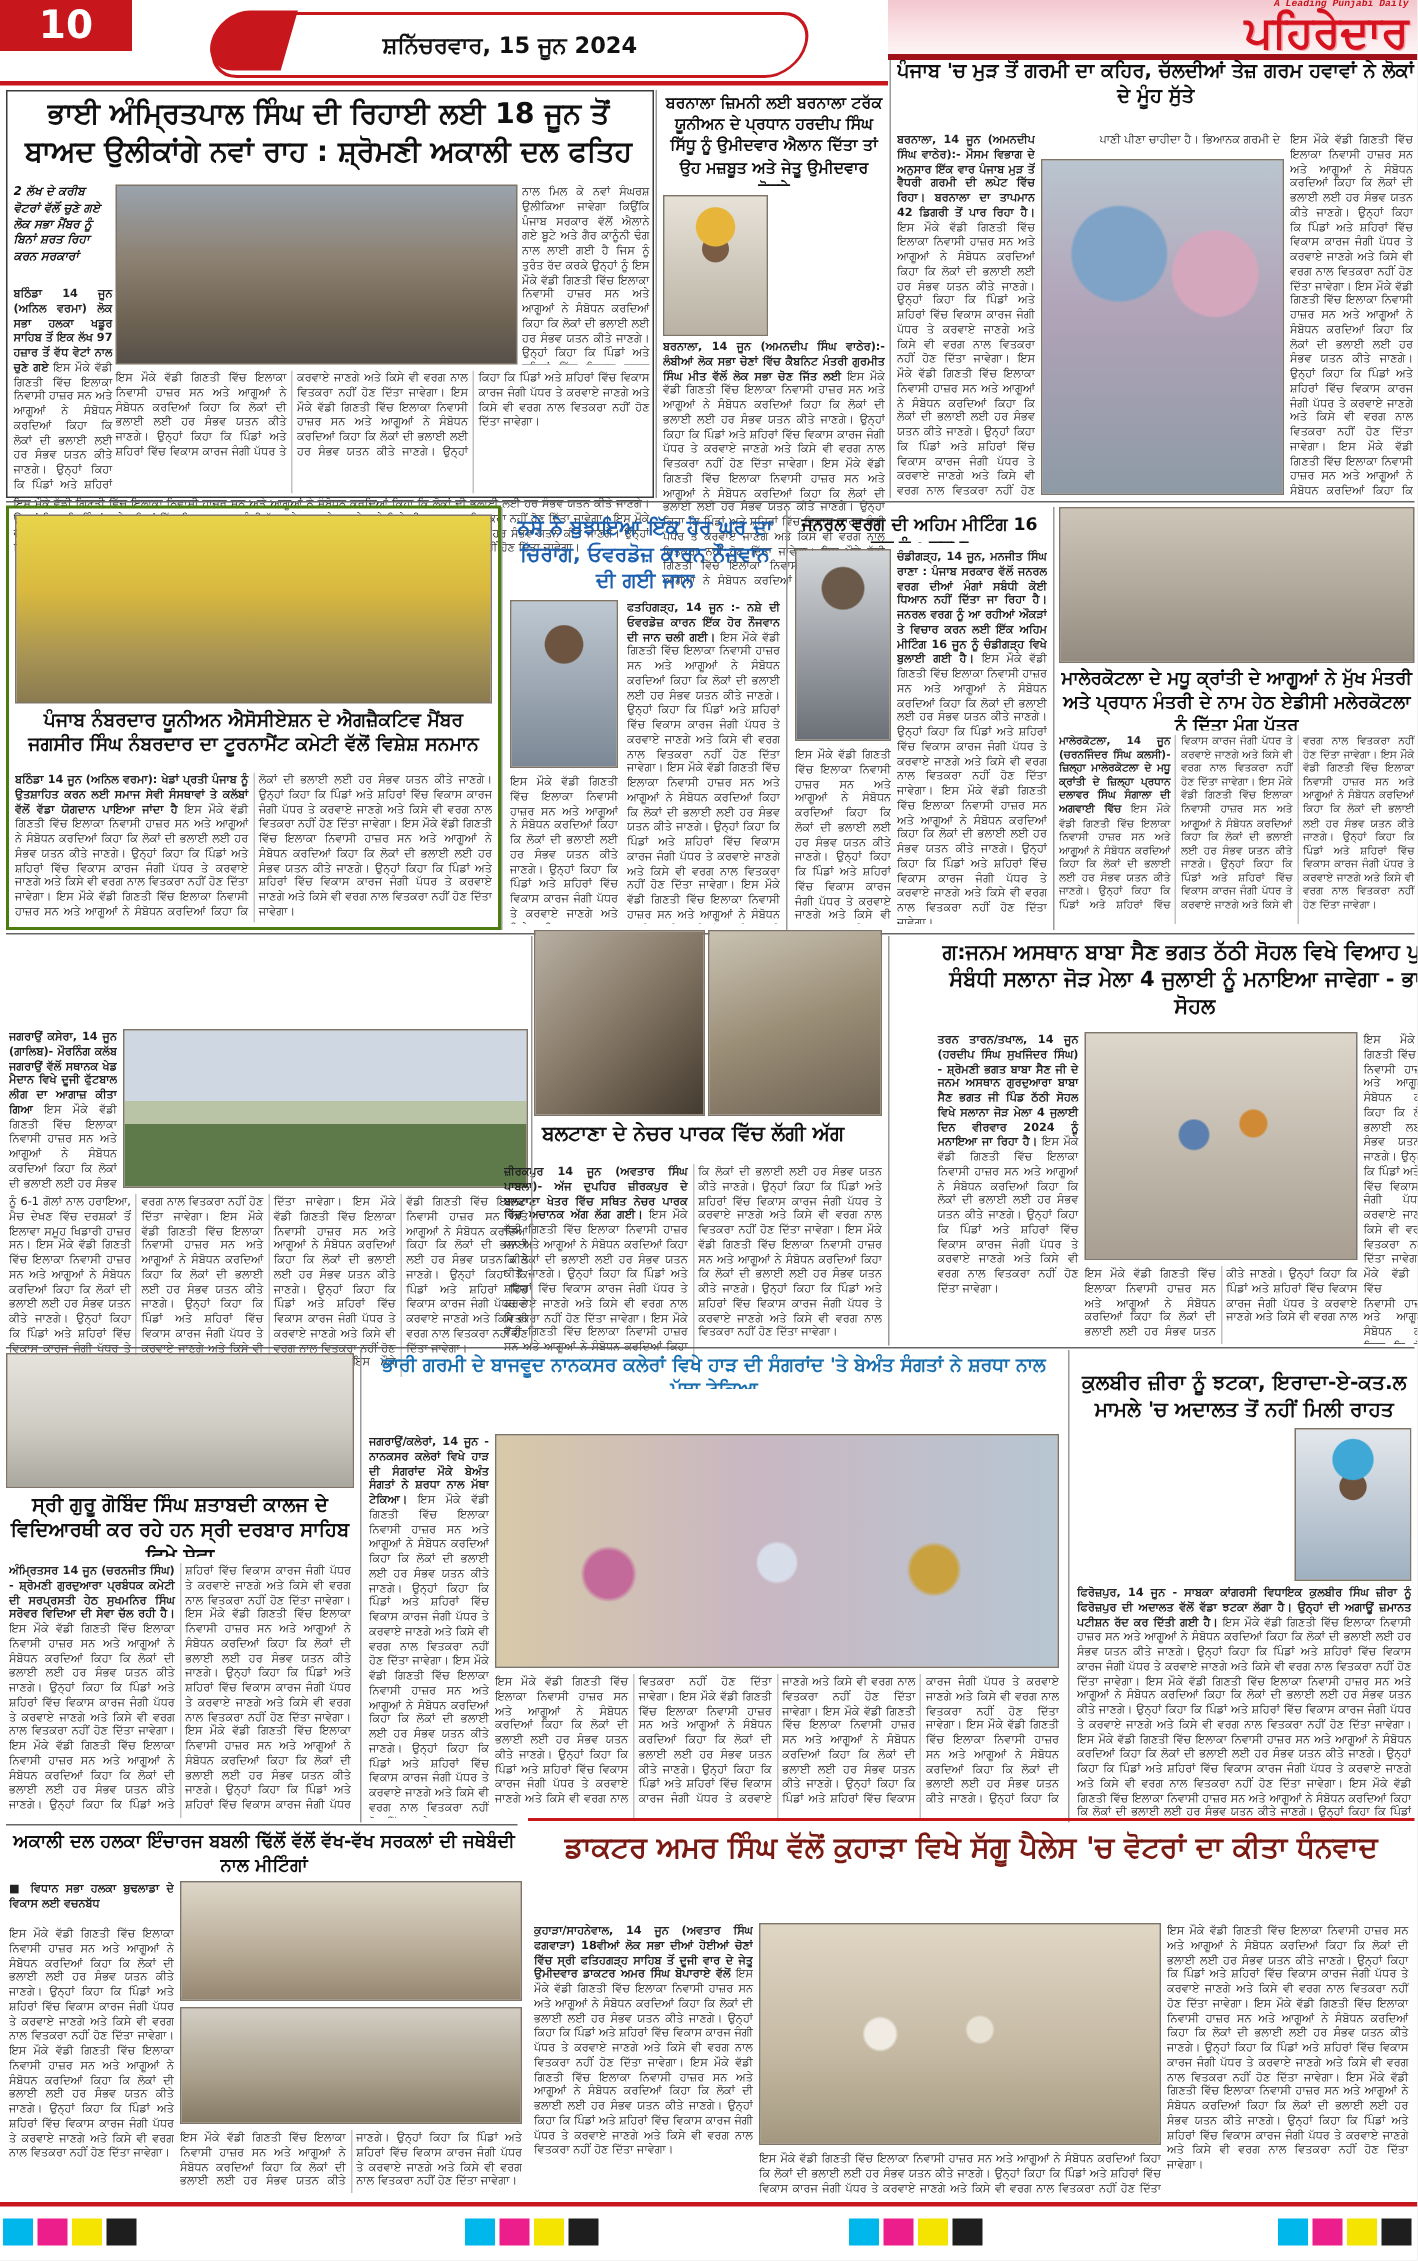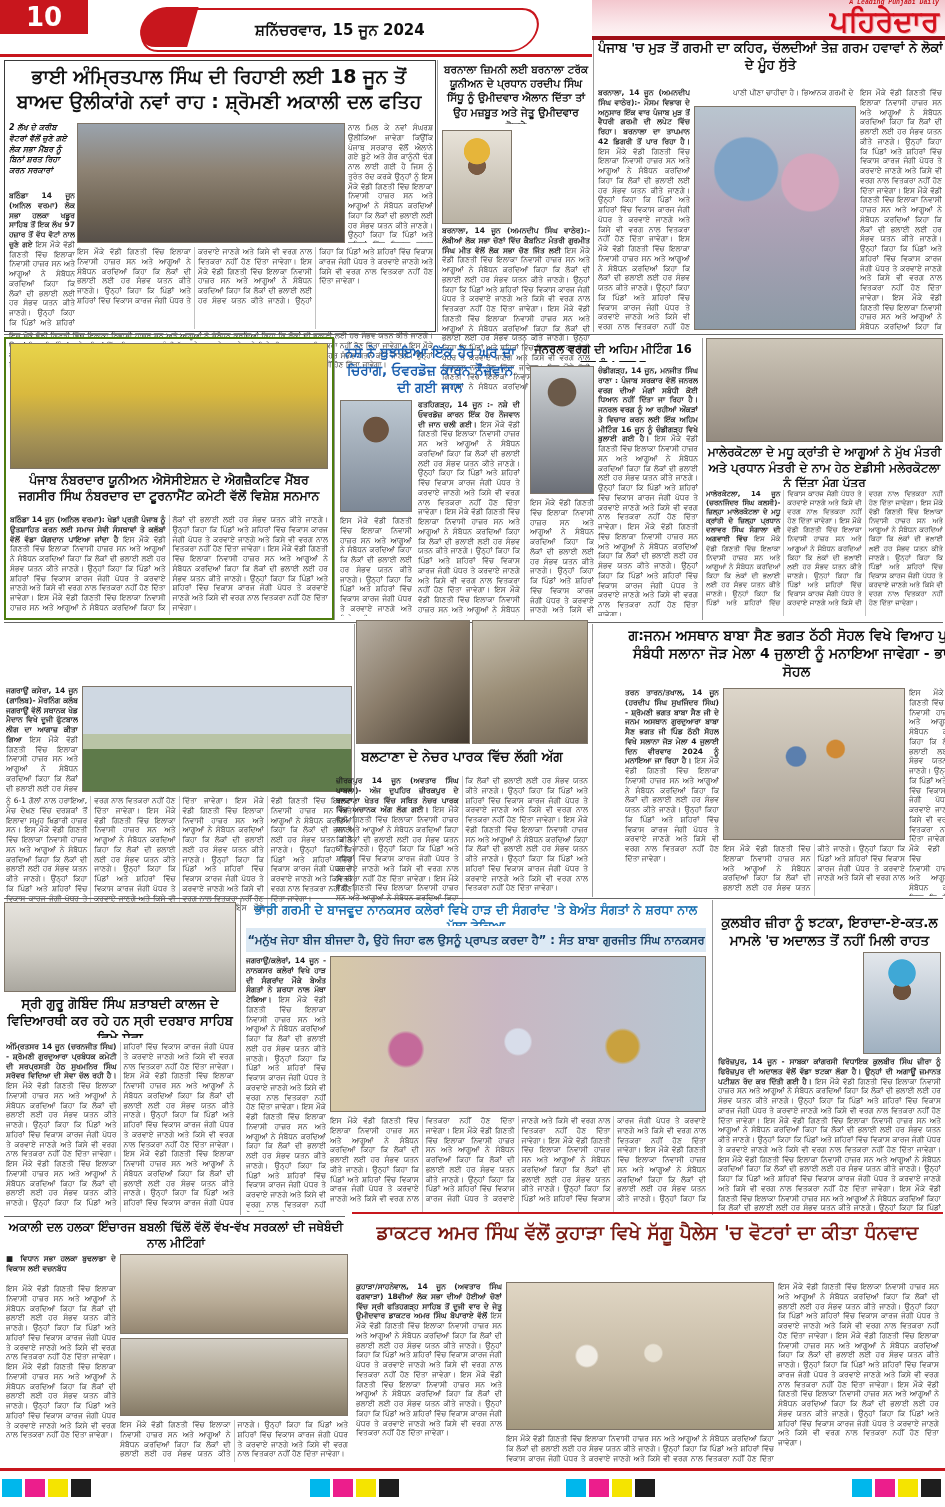--- a/index.html
+++ b/index.html
@@ -183,21 +183,20 @@
   <div class="abs" style="left:4px;top:900px;width:232px;height:315px;">
     <div class="photo" style="left:0;top:2px;width:232px;height:90px;background:linear-gradient(180deg,#e6e3dd 0%,#cfccc4 55%,#aaa79f 100%);"></div>
     <div class="hl" style="left:2px;top:96px;width:228px;height:42px;font-size:13px;">ਸ੍ਰੀ ਗੁਰੂ ਗੋਬਿੰਦ ਸਿੰਘ ਸ਼ਤਾਬਦੀ ਕਾਲਜ ਦੇ ਵਿਦਿਆਰਥੀ ਕਰ ਰਹੇ ਹਨ ਸ੍ਰੀ ਦਰਬਾਰ ਸਾਹਿਬ ਵਿਖੇ ਸੇਵਾ</div>
     <div class="bodytext cols2" style="left:2px;top:142px;width:228px;height:170px;">
       <b>ਅੰਮ੍ਰਿਤਸਰ 14 ਜੂਨ (ਚਰਨਜੀਤ ਸਿੰਘ) - ਸ਼੍ਰੋਮਣੀ ਗੁਰਦੁਆਰਾ ਪ੍ਰਬੰਧਕ ਕਮੇਟੀ ਦੀ ਸਰਪ੍ਰਸਤੀ ਹੇਠ ਸੁਖਮਨਿਰ ਸਿੰਘ ਸਰੋਵਰ ਵਿਦਿਆ ਦੀ ਸੇਵਾ ਚੱਲ ਰਹੀ ਹੈ।</b> <span>ਇਸ ਮੌਕੇ ਵੱਡੀ ਗਿਣਤੀ ਵਿੱਚ ਇਲਾਕਾ ਨਿਵਾਸੀ ਹਾਜ਼ਰ ਸਨ ਅਤੇ ਆਗੂਆਂ ਨੇ ਸੰਬੋਧਨ ਕਰਦਿਆਂ ਕਿਹਾ ਕਿ ਲੋਕਾਂ ਦੀ ਭਲਾਈ ਲਈ ਹਰ ਸੰਭਵ ਯਤਨ ਕੀਤੇ ਜਾਣਗੇ। ਉਨ੍ਹਾਂ ਕਿਹਾ ਕਿ ਪਿੰਡਾਂ ਅਤੇ ਸ਼ਹਿਰਾਂ ਵਿੱਚ ਵਿਕਾਸ ਕਾਰਜ ਜੰਗੀ ਪੱਧਰ ਤੇ ਕਰਵਾਏ ਜਾਣਗੇ ਅਤੇ ਕਿਸੇ ਵੀ ਵਰਗ ਨਾਲ ਵਿਤਕਰਾ ਨਹੀਂ ਹੋਣ ਦਿੱਤਾ ਜਾਵੇਗਾ। ਇਸ ਮੌਕੇ ਵੱਡੀ ਗਿਣਤੀ ਵਿੱਚ ਇਲਾਕਾ ਨਿਵਾਸੀ ਹਾਜ਼ਰ ਸਨ ਅਤੇ ਆਗੂਆਂ ਨੇ ਸੰਬੋਧਨ ਕਰਦਿਆਂ ਕਿਹਾ ਕਿ ਲੋਕਾਂ ਦੀ ਭਲਾਈ ਲਈ ਹਰ ਸੰਭਵ ਯਤਨ ਕੀਤੇ ਜਾਣਗੇ। ਉਨ੍ਹਾਂ ਕਿਹਾ ਕਿ ਪਿੰਡਾਂ ਅਤੇ ਸ਼ਹਿਰਾਂ ਵਿੱਚ ਵਿਕਾਸ ਕਾਰਜ ਜੰਗੀ ਪੱਧਰ ਤੇ ਕਰਵਾਏ ਜਾਣਗੇ ਅਤੇ ਕਿਸੇ ਵੀ ਵਰਗ ਨਾਲ ਵਿਤਕਰਾ ਨਹੀਂ ਹੋਣ ਦਿੱਤਾ ਜਾਵੇਗਾ। ਇਸ ਮੌਕੇ ਵੱਡੀ ਗਿਣਤੀ ਵਿੱਚ ਇਲਾਕਾ ਨਿਵਾਸੀ ਹਾਜ਼ਰ ਸਨ ਅਤੇ ਆਗੂਆਂ ਨੇ ਸੰਬੋਧਨ ਕਰਦਿਆਂ ਕਿਹਾ ਕਿ ਲੋਕਾਂ ਦੀ ਭਲਾਈ ਲਈ ਹਰ ਸੰਭਵ ਯਤਨ ਕੀਤੇ ਜਾਣਗੇ। ਉਨ੍ਹਾਂ ਕਿਹਾ ਕਿ ਪਿੰਡਾਂ ਅਤੇ ਸ਼ਹਿਰਾਂ ਵਿੱਚ ਵਿਕਾਸ ਕਾਰਜ ਜੰਗੀ ਪੱਧਰ ਤੇ ਕਰਵਾਏ ਜਾਣਗੇ ਅਤੇ ਕਿਸੇ ਵੀ ਵਰਗ ਨਾਲ ਵਿਤਕਰਾ ਨਹੀਂ ਹੋਣ ਦਿੱਤਾ ਜਾਵੇਗਾ। ਇਸ ਮੌਕੇ ਵੱਡੀ ਗਿਣਤੀ ਵਿੱਚ ਇਲਾਕਾ ਨਿਵਾਸੀ ਹਾਜ਼ਰ ਸਨ ਅਤੇ ਆਗੂਆਂ ਨੇ ਸੰਬੋਧਨ ਕਰਦਿਆਂ ਕਿਹਾ ਕਿ ਲੋਕਾਂ ਦੀ ਭਲਾਈ ਲਈ ਹਰ ਸੰਭਵ ਯਤਨ ਕੀਤੇ ਜਾਣਗੇ। ਉਨ੍ਹਾਂ ਕਿਹਾ ਕਿ ਪਿੰਡਾਂ ਅਤੇ ਸ਼ਹਿਰਾਂ ਵਿੱਚ ਵਿਕਾਸ ਕਾਰਜ ਜੰਗੀ ਪੱਧਰ ਤੇ ਕਰਵਾਏ ਜਾਣਗੇ ਅਤੇ ਕਿਸੇ ਵੀ ਵਰਗ ਨਾਲ ਵਿਤਕਰਾ ਨਹੀਂ ਹੋਣ ਦਿੱਤਾ ਜਾਵੇਗਾ।</span>
     </div>
   </div>
 
   <div class="abs" style="left:244px;top:900px;width:464px;height:315px;">
     <div class="hl hl-teal" style="left:2px;top:2px;width:460px;height:24px;font-size:12.5px;">ਭਾਰੀ ਗਰਮੀ ਦੇ ਬਾਜਵੂਦ ਨਾਨਕਸਰ ਕਲੇਰਾਂ ਵਿਖੇ ਹਾੜ ਦੀ ਸੰਗਰਾਂਦ 'ਤੇ ਬੇਅੰਤ ਸੰਗਤਾਂ ਨੇ ਸ਼ਰਧਾ ਨਾਲ ਮੱਥਾ ਟੇਕਿਆ</div>
-    <div class="subbar" style="left:2px;top:28px;width:460px;height:24px;background:#dce9f4;color:#123c63;font-size:11.5px;line-height:24px;">“ਮਨੁੱਖ ਜੇਹਾ ਬੀਜ ਬੀਜਦਾ ਹੈ, ਉਹੋ ਜਿਹਾ ਫਲ ਉਸਨੂੰ ਪ੍ਰਾਪਤ ਕਰਦਾ ਹੈ” : ਸੰਤ ਬਾਬਾ ਗੁਰਜੀਤ ਸਿੰਘ ਨਾਨਕਸਰ</div>
     <div class="bodytext" style="left:2px;top:56px;width:80px;height:256px;">
       <b>ਜਗਰਾਉਂ/ਕਲੇਰਾਂ, 14 ਜੂਨ - ਨਾਨਕਸਰ ਕਲੇਰਾਂ ਵਿਖੇ ਹਾੜ ਦੀ ਸੰਗਰਾਂਦ ਮੌਕੇ ਬੇਅੰਤ ਸੰਗਤਾਂ ਨੇ ਸ਼ਰਧਾ ਨਾਲ ਮੱਥਾ ਟੇਕਿਆ।</b> <span>ਇਸ ਮੌਕੇ ਵੱਡੀ ਗਿਣਤੀ ਵਿੱਚ ਇਲਾਕਾ ਨਿਵਾਸੀ ਹਾਜ਼ਰ ਸਨ ਅਤੇ ਆਗੂਆਂ ਨੇ ਸੰਬੋਧਨ ਕਰਦਿਆਂ ਕਿਹਾ ਕਿ ਲੋਕਾਂ ਦੀ ਭਲਾਈ ਲਈ ਹਰ ਸੰਭਵ ਯਤਨ ਕੀਤੇ ਜਾਣਗੇ। ਉਨ੍ਹਾਂ ਕਿਹਾ ਕਿ ਪਿੰਡਾਂ ਅਤੇ ਸ਼ਹਿਰਾਂ ਵਿੱਚ ਵਿਕਾਸ ਕਾਰਜ ਜੰਗੀ ਪੱਧਰ ਤੇ ਕਰਵਾਏ ਜਾਣਗੇ ਅਤੇ ਕਿਸੇ ਵੀ ਵਰਗ ਨਾਲ ਵਿਤਕਰਾ ਨਹੀਂ ਹੋਣ ਦਿੱਤਾ ਜਾਵੇਗਾ। ਇਸ ਮੌਕੇ ਵੱਡੀ ਗਿਣਤੀ ਵਿੱਚ ਇਲਾਕਾ ਨਿਵਾਸੀ ਹਾਜ਼ਰ ਸਨ ਅਤੇ ਆਗੂਆਂ ਨੇ ਸੰਬੋਧਨ ਕਰਦਿਆਂ ਕਿਹਾ ਕਿ ਲੋਕਾਂ ਦੀ ਭਲਾਈ ਲਈ ਹਰ ਸੰਭਵ ਯਤਨ ਕੀਤੇ ਜਾਣਗੇ। ਉਨ੍ਹਾਂ ਕਿਹਾ ਕਿ ਪਿੰਡਾਂ ਅਤੇ ਸ਼ਹਿਰਾਂ ਵਿੱਚ ਵਿਕਾਸ ਕਾਰਜ ਜੰਗੀ ਪੱਧਰ ਤੇ ਕਰਵਾਏ ਜਾਣਗੇ ਅਤੇ ਕਿਸੇ ਵੀ ਵਰਗ ਨਾਲ ਵਿਤਕਰਾ ਨਹੀਂ ਹੋਣ ਦਿੱਤਾ ਜਾਵੇਗਾ।</span>
     </div>
     <div class="photo" style="left:86px;top:56px;width:376px;height:156px;background:radial-gradient(circle at 20% 60%,#c46a9a 0 5%,rgba(0,0,0,0) 6%),radial-gradient(circle at 50% 55%,#d8ddea 0 6%,rgba(0,0,0,0) 7%),radial-gradient(circle at 78% 58%,#c9a13e 0 5%,rgba(0,0,0,0) 6%),linear-gradient(90deg,#d7c9a8 0%,#c9b7c2 45%,#b7c6d2 100%);"></div>
     <div class="bodytext cols4" style="left:86px;top:216px;width:376px;height:96px;">
       <span>ਇਸ ਮੌਕੇ ਵੱਡੀ ਗਿਣਤੀ ਵਿੱਚ ਇਲਾਕਾ ਨਿਵਾਸੀ ਹਾਜ਼ਰ ਸਨ ਅਤੇ ਆਗੂਆਂ ਨੇ ਸੰਬੋਧਨ ਕਰਦਿਆਂ ਕਿਹਾ ਕਿ ਲੋਕਾਂ ਦੀ ਭਲਾਈ ਲਈ ਹਰ ਸੰਭਵ ਯਤਨ ਕੀਤੇ ਜਾਣਗੇ। ਉਨ੍ਹਾਂ ਕਿਹਾ ਕਿ ਪਿੰਡਾਂ ਅਤੇ ਸ਼ਹਿਰਾਂ ਵਿੱਚ ਵਿਕਾਸ ਕਾਰਜ ਜੰਗੀ ਪੱਧਰ ਤੇ ਕਰਵਾਏ ਜਾਣਗੇ ਅਤੇ ਕਿਸੇ ਵੀ ਵਰਗ ਨਾਲ ਵਿਤਕਰਾ ਨਹੀਂ ਹੋਣ ਦਿੱਤਾ ਜਾਵੇਗਾ। ਇਸ ਮੌਕੇ ਵੱਡੀ ਗਿਣਤੀ ਵਿੱਚ ਇਲਾਕਾ ਨਿਵਾਸੀ ਹਾਜ਼ਰ ਸਨ ਅਤੇ ਆਗੂਆਂ ਨੇ ਸੰਬੋਧਨ ਕਰਦਿਆਂ ਕਿਹਾ ਕਿ ਲੋਕਾਂ ਦੀ ਭਲਾਈ ਲਈ ਹਰ ਸੰਭਵ ਯਤਨ ਕੀਤੇ ਜਾਣਗੇ। ਉਨ੍ਹਾਂ ਕਿਹਾ ਕਿ ਪਿੰਡਾਂ ਅਤੇ ਸ਼ਹਿਰਾਂ ਵਿੱਚ ਵਿਕਾਸ ਕਾਰਜ ਜੰਗੀ ਪੱਧਰ ਤੇ ਕਰਵਾਏ ਜਾਣਗੇ ਅਤੇ ਕਿਸੇ ਵੀ ਵਰਗ ਨਾਲ ਵਿਤਕਰਾ ਨਹੀਂ ਹੋਣ ਦਿੱਤਾ ਜਾਵੇਗਾ। ਇਸ ਮੌਕੇ ਵੱਡੀ ਗਿਣਤੀ ਵਿੱਚ ਇਲਾਕਾ ਨਿਵਾਸੀ ਹਾਜ਼ਰ ਸਨ ਅਤੇ ਆਗੂਆਂ ਨੇ ਸੰਬੋਧਨ ਕਰਦਿਆਂ ਕਿਹਾ ਕਿ ਲੋਕਾਂ ਦੀ ਭਲਾਈ ਲਈ ਹਰ ਸੰਭਵ ਯਤਨ ਕੀਤੇ ਜਾਣਗੇ। ਉਨ੍ਹਾਂ ਕਿਹਾ ਕਿ ਪਿੰਡਾਂ ਅਤੇ ਸ਼ਹਿਰਾਂ ਵਿੱਚ ਵਿਕਾਸ ਕਾਰਜ ਜੰਗੀ ਪੱਧਰ ਤੇ ਕਰਵਾਏ ਜਾਣਗੇ ਅਤੇ ਕਿਸੇ ਵੀ ਵਰਗ ਨਾਲ ਵਿਤਕਰਾ ਨਹੀਂ ਹੋਣ ਦਿੱਤਾ ਜਾਵੇਗਾ। ਇਸ ਮੌਕੇ ਵੱਡੀ ਗਿਣਤੀ ਵਿੱਚ ਇਲਾਕਾ ਨਿਵਾਸੀ ਹਾਜ਼ਰ ਸਨ ਅਤੇ ਆਗੂਆਂ ਨੇ ਸੰਬੋਧਨ ਕਰਦਿਆਂ ਕਿਹਾ ਕਿ ਲੋਕਾਂ ਦੀ ਭਲਾਈ ਲਈ ਹਰ ਸੰਭਵ ਯਤਨ ਕੀਤੇ ਜਾਣਗੇ। ਉਨ੍ਹਾਂ ਕਿਹਾ ਕਿ ਪਿੰਡਾਂ ਅਤੇ ਸ਼ਹਿਰਾਂ ਵਿੱਚ ਵਿਕਾਸ ਕਾਰਜ ਜੰਗੀ ਪੱਧਰ ਤੇ ਕਰਵਾਏ ਜਾਣਗੇ ਅਤੇ ਕਿਸੇ ਵੀ ਵਰਗ ਨਾਲ ਵਿਤਕਰਾ ਨਹੀਂ ਹੋਣ ਦਿੱਤਾ ਜਾਵੇਗਾ।</span>
     </div>
   </div>
 
   <div class="abs" style="left:716px;top:900px;width:227px;height:315px;">

